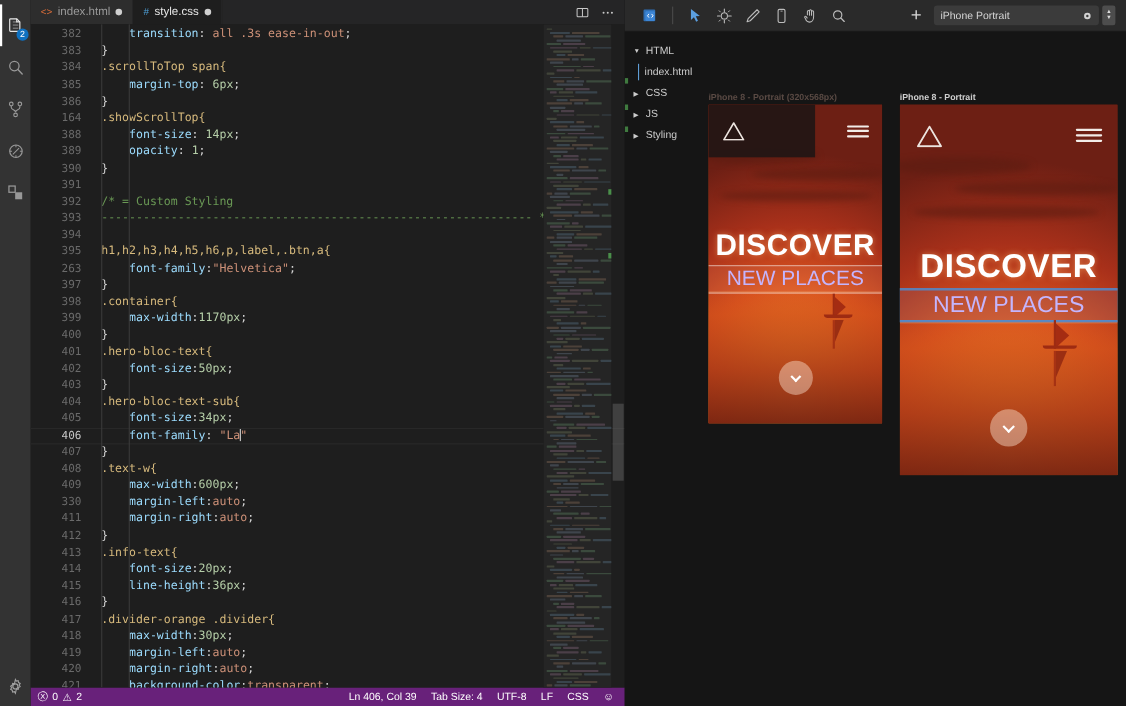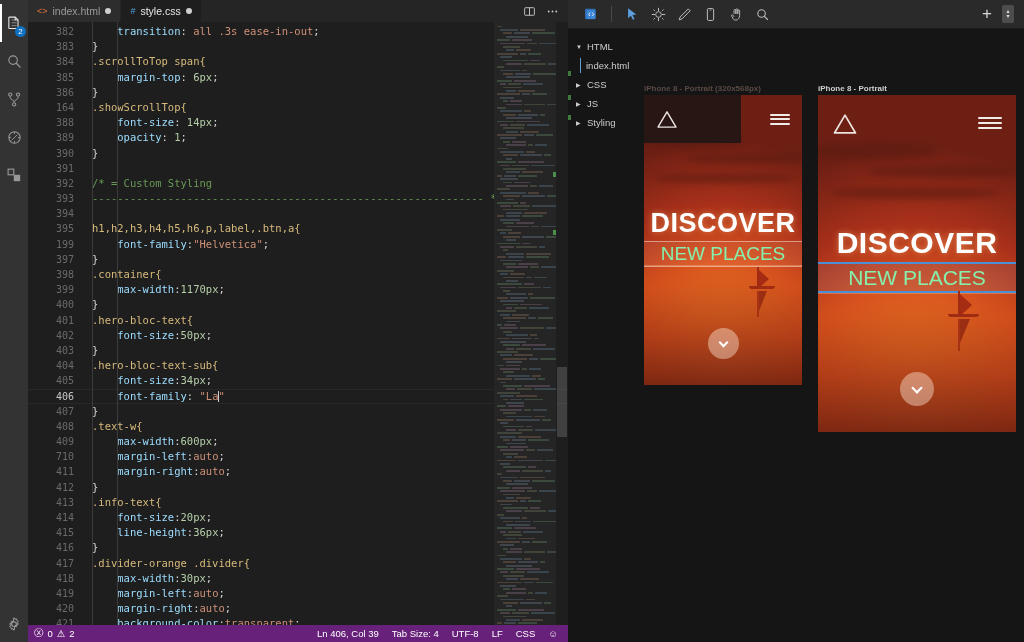--- a/index.html
+++ b/index.html
@@ -235,21 +235,21 @@
   .tri { position: relative; z-index: 2; }
   .burger { position: relative; z-index: 2; display: flex; flex-direction: column; justify-content: space-between; }
   .burger i { display: block; background: #f2ece8; border-radius: 1px; }
   .hero { position: absolute; left: 0; right: 0; text-align: center; }
   .hero .h1 {
     color: #ffffff; font-weight: bold; letter-spacing: 0.5px;
     font-family: "Liberation Sans", sans-serif;
     text-shadow: 0 0 6px rgba(255,180,110,0.55);
   }
   .hero .h2 {
-    color: #86efac; font-family: "Liberation Sans", sans-serif;
+    color: #c4b5fd; font-family: "Liberation Sans", sans-serif;
     border-top: 1px solid rgba(255,255,255,0.45);
     border-bottom: 1px solid rgba(255,255,255,0.45);
     background: rgba(255,255,255,0.06);
   }
   .hero .h2.selected {
     border-color: #4a90d9;
     outline: 1px solid #4a90d9;
     background: rgba(90,150,220,0.12);
   }
   .boat { position: absolute; }
@@ -354,35 +354,35 @@
           <div>386</div>
           <div>164</div>
           <div>388</div>
           <div>389</div>
           <div>390</div>
           <div>391</div>
           <div>392</div>
           <div>393</div>
           <div>394</div>
           <div>395</div>
-          <div>199</div>
+          <div>263</div>
           <div>397</div>
           <div>398</div>
           <div>399</div>
           <div>400</div>
           <div>401</div>
           <div>402</div>
           <div>403</div>
           <div>404</div>
           <div>405</div>
           <div style="color: rgb(198, 198, 198);">406</div>
           <div>407</div>
           <div>408</div>
           <div>409</div>
-          <div>710</div>
+          <div>330</div>
           <div>411</div>
           <div>412</div>
           <div>413</div>
           <div>414</div>
           <div>415</div>
           <div>416</div>
           <div>417</div>
           <div>418</div>
           <div>419</div>
           <div>420</div>
@@ -1169,20 +1169,27 @@
       </div>
       <div class="pv-tool">
         <svg width="15" height="15" viewBox="0 0 24 24">
             <circle cx="10.5" cy="10.5" r="6" fill="none" stroke="#bcbcbc" stroke-width="1.7"></circle>
             <path d="M15 15l5 5" stroke="#bcbcbc" stroke-width="1.8" stroke-linecap="round"></path>
           </svg>
       </div>
 
       <div class="pv-plus">+</div>
 
+      <div class="pv-device">
+        <span class="lbl">iPhone Portrait</span>
+        <svg width="9" height="9" viewBox="0 0 24 24">
+          <circle cx="12" cy="12" r="8" fill="#d2d2d2"></circle>
+            <circle cx="12" cy="12" r="3" fill="#3b3b3b"></circle>
+        </svg>
+      </div>
       <div class="pv-stepper">
         <span>▴</span>
         <span>▾</span>
       </div>
     </div>
 
     <div class="pv-body">
 
       <div class="filetree">
         <div class="ft-row">

